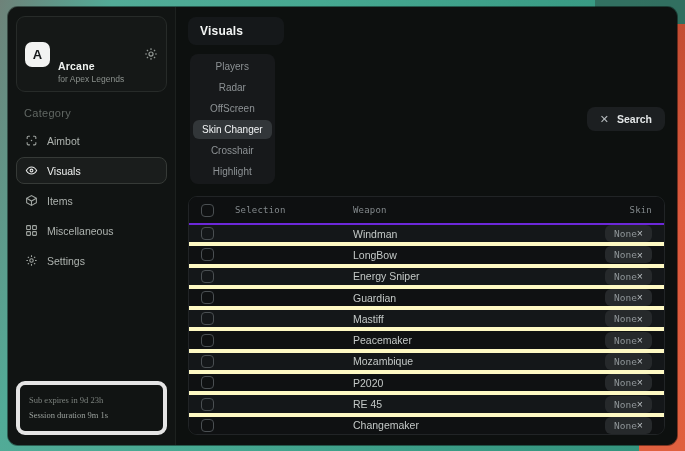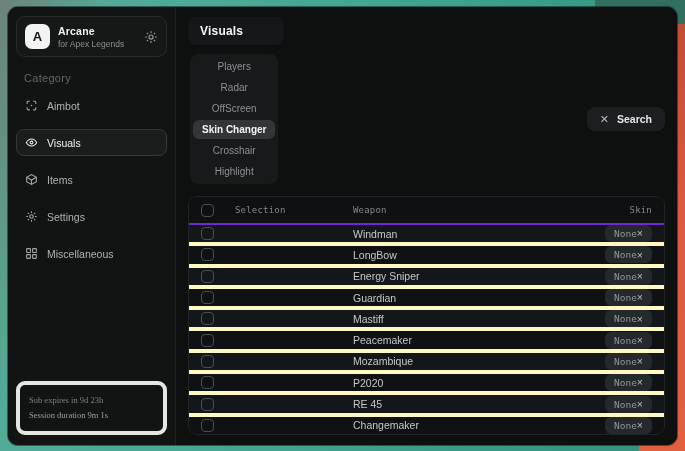--- a/index.html
+++ b/index.html
@@ -30,28 +30,28 @@
   }
   .app-card {
     border:1px solid #272b29; background:#151817; border-radius:9px;
     padding:7px 8px; display:flex; align-items:center; gap:8px;
   }
   .app-logo {
     width:25px; height:25px; background:#f2f3f2; border-radius:7px;
     color:#15181a; font-weight:bold; font-size:13px;
     display:flex; align-items:center; justify-content:center; flex:0 0 25px;
   }
-  .app-names { flex:1; min-width:0; }
+  .app-names { flex:1; min-width:0;margin-top:36px; }
   .app-name { color:#eef1ef; font-size:10.5px; font-weight:bold; letter-spacing:.2px; }
   .app-sub  { color:#8b918d; font-size:8.5px; margin-top:2px; }
   .app-gear { color:#969c98; display:flex; }
 
   .category-label { color:#616763; font-size:11px; margin:15px 0 8px 8px; letter-spacing:.3px; }
 
-  .nav { display:flex; flex-direction:column; gap:10px; }
+  .nav { display:flex; flex-direction:column; gap:3px; }
   .nav-item {
     display:flex; align-items:center; gap:9px;
     padding:6px 8px; border:1px solid transparent; border-radius:8px;
     color:#aeb3af; font-size:10.5px; cursor:default;
   }
   .nav-item .ic { display:flex; color:#a0a5a1; }
   .nav-item.selected {
     background:#1a1d1c; border-color:#363a37; color:#f0f2f1;
   }
   .nav-item.selected .ic { color:#e8eae9; }
@@ -70,21 +70,21 @@
     background:#15181a; border-radius:8px; padding:7px 12px; align-self:flex-start;
     color:#f3f5f4; font-size:12px; font-weight:bold; letter-spacing:.2px; min-width:96px;
   }
   .controls { display:flex; align-items:center; justify-content:space-between; margin:9px 0 12px 2px; }
   .tabbar {
     background:#17191b; border-radius:8px; padding:3px; display:inline-flex; gap:2px; align-items:center;flex-direction:column;
   }
   .tab {
     padding:4px 9px; border-radius:6px; font-size:10px; color:#8d9295; white-space:nowrap; cursor:default;
   }
-  .tab.selected { background:#323639; color:#f2f4f5; font-weight:bold; }
+  .tab.selected { background:#323639; color:#f2f4f5; font-weight:normal; }
   .search-btn {
     background:#1c1f21; border-radius:8px; padding:6px 13px;
     display:flex; align-items:center; gap:8px; cursor:default;
   }
   .search-x { color:#b7bcbf; font-size:11px; line-height:1; }
   .search-label { color:#e3e6e7; font-size:10.5px; font-weight:bold; }
 
   .table {
     border:1px solid #212426; border-radius:9px; overflow:hidden;
     display:flex; flex-direction:column; flex:1;
@@ -168,37 +168,37 @@
               <path d="M21 8l-9-5-9 5v8l9 5 9-5V8z"></path>
               <path d="M3 8l9 5 9-5M12 13v8"></path>
             </svg>
           </span>
     <span class="lbl">Items</span>
   </div>
 
   <div class="nav-item">
     <span class="ic">
             <svg width="13" height="13" viewBox="0 0 24 24" fill="none" stroke="currentColor" stroke-width="2">
-              <circle cx="12" cy="12" r="3.2"></circle>
-              <path d="M12 2.5v3M12 18.5v3M2.5 12h3M18.5 12h3M5.2 5.2l2.1 2.1M16.7 16.7l2.1 2.1M18.8 5.2l-2.1 2.1M7.3 16.7l-2.1 2.1"></path>
-            </svg>
-          </span>
-    <span class="lbl">Settings</span>
-  </div>
-
-  <div class="nav-item">
-    <span class="ic">
-            <svg width="13" height="13" viewBox="0 0 24 24" fill="none" stroke="currentColor" stroke-width="2">
               <rect x="3" y="3" width="7" height="7" rx="1"></rect>
               <rect x="14" y="3" width="7" height="7" rx="1"></rect>
               <rect x="3" y="14" width="7" height="7" rx="1"></rect>
               <rect x="14" y="14" width="7" height="7" rx="1"></rect>
             </svg>
           </span>
     <span class="lbl">Miscellaneous</span>
+  </div>
+
+  <div class="nav-item">
+    <span class="ic">
+            <svg width="13" height="13" viewBox="0 0 24 24" fill="none" stroke="currentColor" stroke-width="2">
+              <circle cx="12" cy="12" r="3.2"></circle>
+              <path d="M12 2.5v3M12 18.5v3M2.5 12h3M18.5 12h3M5.2 5.2l2.1 2.1M16.7 16.7l2.1 2.1M18.8 5.2l-2.1 2.1M7.3 16.7l-2.1 2.1"></path>
+            </svg>
+          </span>
+    <span class="lbl">Settings</span>
   </div>
 </nav>
 
     <div class="sidebar-spacer"></div>
 
     <div class="footer-card">
       <div class="footer-line1">Sub expires in 9d 23h</div>
       <div class="footer-line2">Session duration 9m 1s</div>
     </div>
   </aside>

